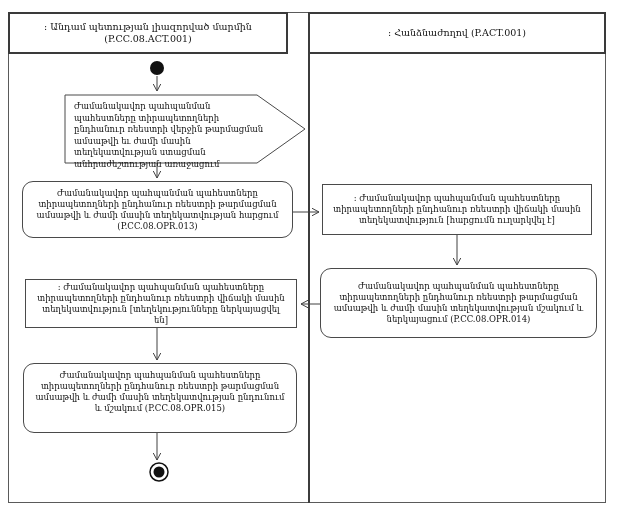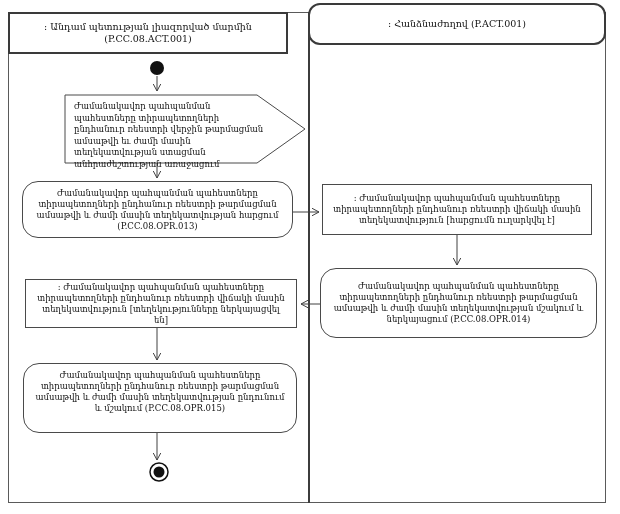--- a/index.html
+++ b/index.html
@@ -24,39 +24,39 @@
     display:flex;align-items:center;justify-content:center;
     text-align:center;font-size:9.5px;line-height:12px;
   }
   .node-box{
     position:absolute;box-sizing:border-box;background:#fff;
     border:1px solid #4a4a4a;
     display:flex;align-items:center;justify-content:center;
     text-align:center;font-size:8.5px;line-height:11px;
     padding:2px 10px;
   }
-  .rounded{border-radius:16px;}
+  .rounded{border-radius:11px;}
   .top-align{align-items:flex-start;padding-top:6px;}
   .signal-text{
     position:absolute;font-size:8.5px;line-height:11.5px;
     text-align:left;
   }
   svg{position:absolute;left:0;top:0;}
 </style>
 </head>
 <body>
 
 <div id="canvas">
 
   <div class="frame" style="left:8px;top:12px;width:598px;height:491px;"></div>
 
   <div class="lane-header" style="left:8px;top:12px;width:280px;height:42px;">
     <span>: Անդամ պետության լիազորված մարմին (P.CC.08.ACT.001)</span>
   </div>
-  <div class="lane-header" style="left:308px;top:3px;width:298px;height:42px;border-radius:12px;">
+  <div class="lane-header" style="left:308px;top:12px;width:298px;height:42px;">
     <span>: Հանձնաժողով (P.ACT.001)</span>
   </div>
 
   <div class="lane-divider" style="left:308px;top:12px;width:2px;height:491px;"></div>
 
   <svg width="620" height="514" viewBox="0 0 620 514">
     <defs>
       <marker id="arrow" markerWidth="10" markerHeight="10" refX="7.5" refY="4" orient="auto" markerUnits="userSpaceOnUse">
         <path d="M0,0 L7.5,4 L0,8" fill="none" stroke="#404040" stroke-width="1"></path>
       </marker>

